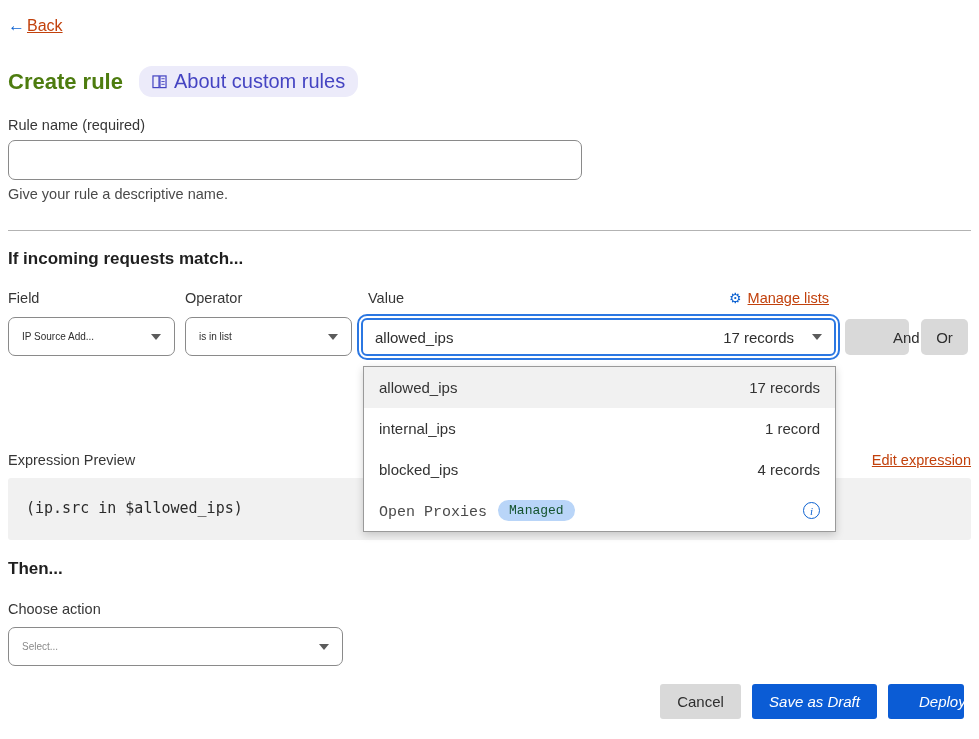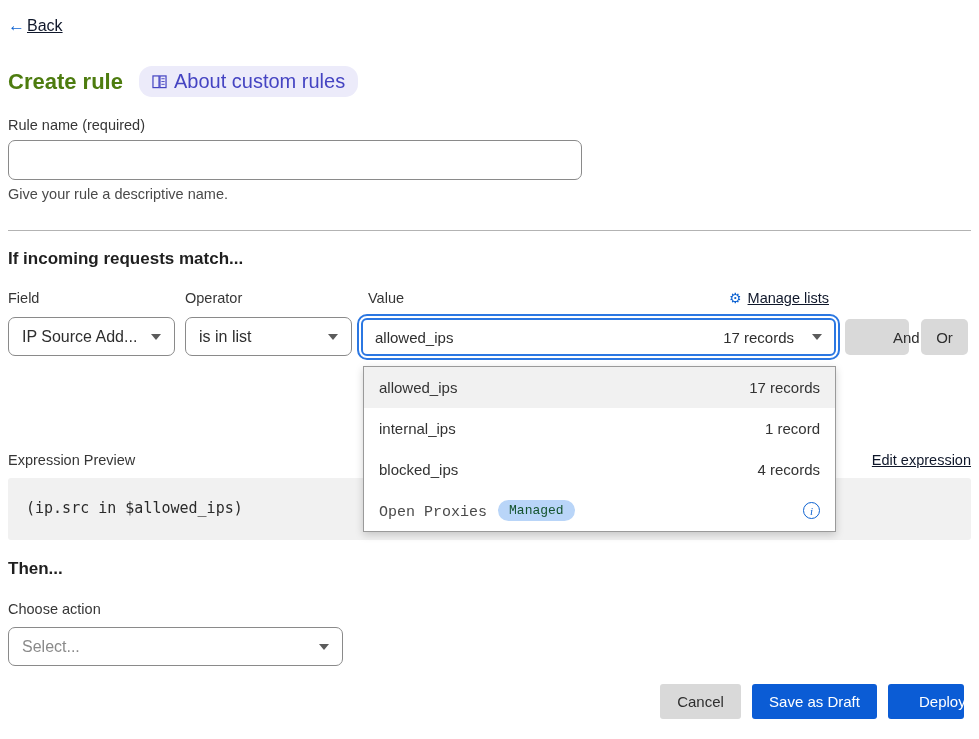--- a/index.html
+++ b/index.html
@@ -1,37 +1,37 @@
 <!DOCTYPE html>
 <html><head>
 <meta charset="utf-8">
 <style>
   * { margin:0; padding:0; box-sizing:border-box; }
   body { background:#fff; font-family:"Liberation Sans", sans-serif; }
   .page { position:relative; width:979px; height:739px; background:#fff; overflow:hidden; }
 
-  a.link { color:#0f172a; text-decoration:underline; cursor:pointer; }
+  a.link { color:#c2410c; text-decoration:underline; cursor:pointer; }
 
   .back { position:absolute; top:16px; left:8px; font-size:16px; display:flex; align-items:center; gap:2px; }
   .back .arrow { color:#0d62d1; text-decoration:none; font-size:17px; }
 
   .title-row { position:absolute; top:66px; left:8px; display:flex; align-items:center; gap:16px; }
   .title-row h1 { font-size:22px; font-weight:bold; color:#4d7c0f; }
   .about-badge { background:#ecebfa; color:#4544c2; border-radius:13px; padding:4px 13px; font-size:20px; display:flex; align-items:center; gap:7px; cursor:pointer; }
 
   .field-label { position:absolute; font-size:14.5px; color:#363636; }
   .helper { position:absolute; top:186px; left:8px; font-size:14.5px; color:#4a4a4a; }
 
   .text-input { position:absolute; top:140px; left:8px; width:574px; height:40px; border:1px solid #8a8a8a; border-radius:7px; font-size:15px; padding:0 12px; outline:none; background:#fff; }
 
   .divider { position:absolute; top:230px; left:8px; width:963px; height:1px; background:#b3b3b3; }
 
   .section-h { position:absolute; left:8px; font-size:17px; font-weight:bold; color:#1f1f1f; }
 
-  .select-box { position:absolute; height:39px; border:1px solid #8a8a8a; border-radius:7px; background:#fff; display:flex; align-items:center; justify-content:space-between; padding:0 13px; font-size:16px; color:#2e2e2e; cursor:pointer; }
+  .select-box { position:absolute; height:39px; border:1px solid #8a8a8a; border-radius:7px; background:#fff; display:flex; align-items:center; justify-content:space-between; padding:0 13px; font-size:10px; color:#2e2e2e; cursor:pointer; }
   .caret { width:0; height:0; border-left:5px solid transparent; border-right:5px solid transparent; border-top:6px solid #5b5b5b; flex:none; margin-left:8px; }
   .placeholder { color:#8a8a8a; }
 
   .value-ring { position:absolute; top:314px; left:357px; width:483px; height:46px; border:2px solid #2b77e2; border-radius:10px; padding:2px; background:#fff; cursor:pointer; }
   .value-inner { width:100%; height:100%; border:2px solid #2b77e2; border-radius:6px; display:flex; align-items:center; justify-content:space-between; padding:0 12px; font-size:15px; color:#2e2e2e; }
   .value-right { display:flex; align-items:center; gap:10px; }
 
   .manage-lists { position:absolute; top:290px; left:729px; display:flex; align-items:center; gap:6px; font-size:14.5px; }
   .gear { color:#0d62d1; font-size:14px; text-decoration:none; }
 
@@ -44,21 +44,21 @@
   .managed-badge { background:#b9d5f8; color:#14532d; border-radius:11px; padding:3px 11px; font-size:13px; }
   .info-icon { width:17px; height:17px; border:1.5px solid #0d62d1; border-radius:50%; color:#0d62d1; font-size:11px; font-style:italic; font-family:"Liberation Serif", serif; display:flex; align-items:center; justify-content:center; cursor:pointer; }
 
   .expr-label { position:absolute; top:452px; left:8px; font-size:14.5px; color:#363636; }
   .edit-expr { position:absolute; top:452px; right:8px; font-size:14.5px; }
   .code-block { position:absolute; top:478px; left:8px; width:963px; height:62px; background:#f1f1f1; border-radius:3px; }
   .code-text { position:absolute; top:21px; left:18px; font-family:"DejaVu Sans Mono","Liberation Mono",monospace; font-size:15px; color:#2b2b2b; }
 
   .footer-btn { position:absolute; top:684px; height:35px; border:none; border-radius:3px; font-size:15px; cursor:pointer; font-family:inherit; }
   .btn-gray { background:#d9d9d9; color:#2e2e2e; }
-  .btn-blue { background:#0b5cd5; color:#fff; }
+  .btn-blue { background:#0b5cd5; color:#fff;font-style:italic; }
 
   .book-icon svg { display:block; }
 </style>
 </head>
 <body>
 
 <div class="page">
 
   <div class="back">
     <span class="arrow">←</span>

